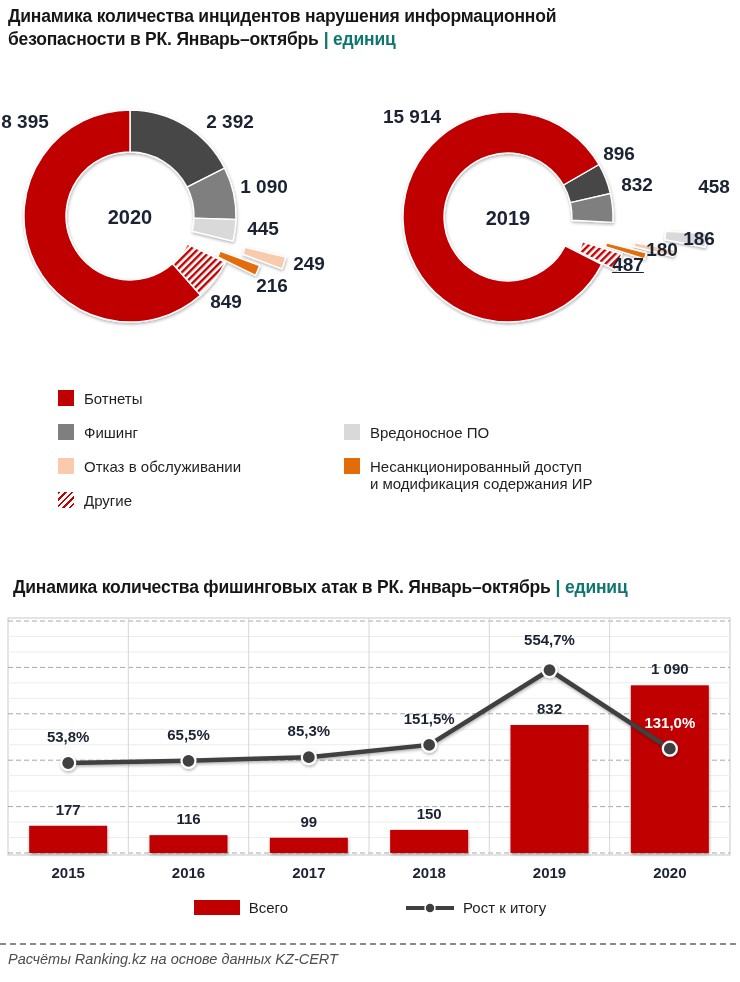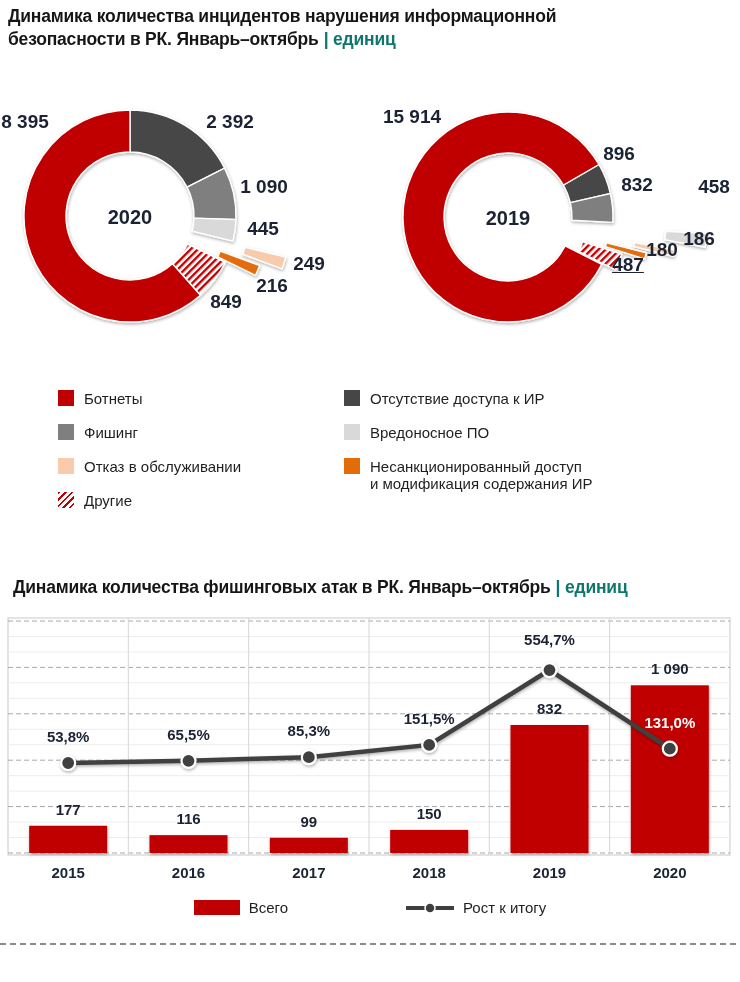--- a/index.html
+++ b/index.html
@@ -163,24 +163,20 @@
         <span class="lg-label">Фишинг</span>
       </div>
     <div class="lg-item c1r3">
         <span class="lg-swatch" style="background: rgb(248, 203, 173);"></span>
         <span class="lg-label">Отказ в обслуживании</span>
       </div>
     <div class="lg-item c1r4">
         <span class="lg-swatch" style="background: repeating-linear-gradient(135deg, rgb(192, 0, 0) 0px, rgb(192, 0, 0) 2px, rgb(255, 255, 255) 2px, rgb(255, 255, 255) 4.6px);"></span>
         <span class="lg-label">Другие</span>
       </div>
-    <div class="lg-item c2r1">
-        <span class="lg-swatch" style="background: rgb(70, 70, 70);"></span>
-        <span class="lg-label">Отсутствие доступа к ИР</span>
-      </div>
     <div class="lg-item c2r2">
         <span class="lg-swatch" style="background: rgb(217, 217, 217);"></span>
         <span class="lg-label">Вредоносное ПО</span>
       </div>
     <div class="lg-item c2r3">
         <span class="lg-swatch" style="background: rgb(227, 108, 9);"></span>
         <span class="lg-label">Несанкционированный доступ
 и модификация содержания ИР</span>
       </div>
   </div>
@@ -196,15 +192,16 @@
       <svg width="48" height="14">
         <line x1="0" y1="7" x2="48" y2="7" stroke="#3f3f3f" stroke-width="4"></line>
         <circle cx="24" cy="7" r="5" fill="#3f3f3f" stroke="#ffffff" stroke-width="1.5"></circle>
       </svg>
       <span>Рост к итогу</span>
     </div>
   </div>
 
   <div class="footer">
     <div class="footer-rule"></div>
+    <div class="footer-text">Расчёты Ranking.kz на основе данных KZ-CERT</div>
   </div>
 
 </div>
 
 </body></html>

